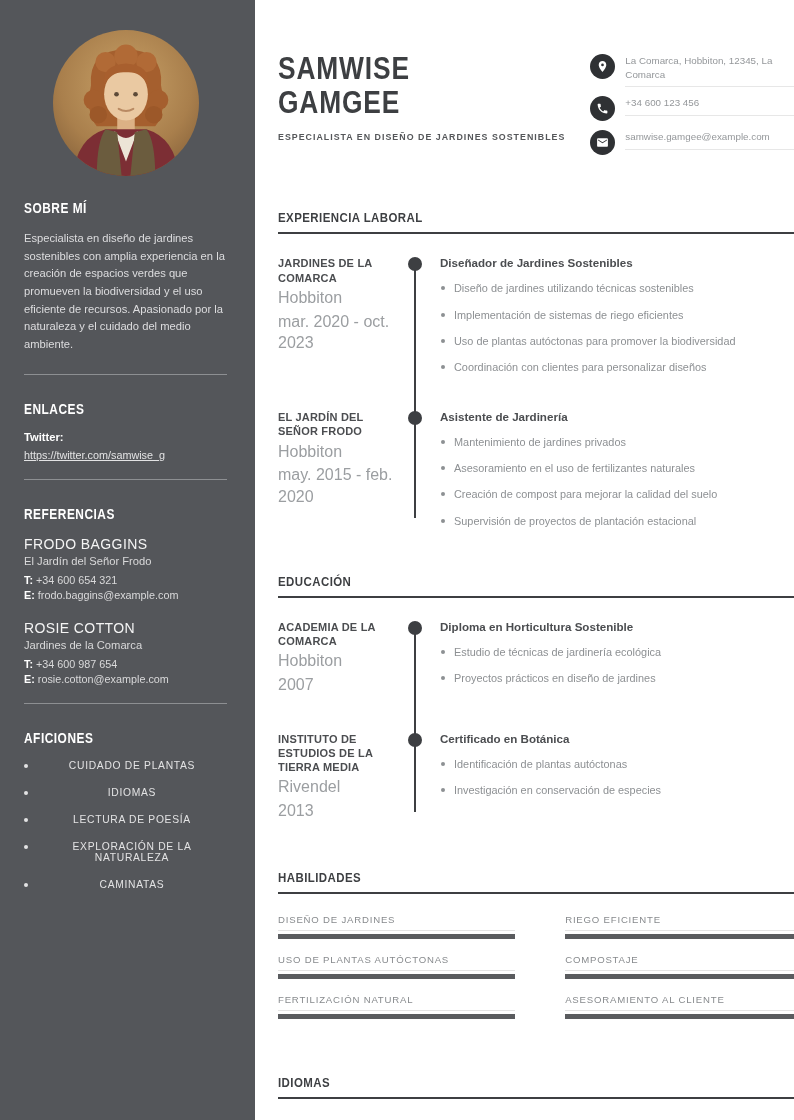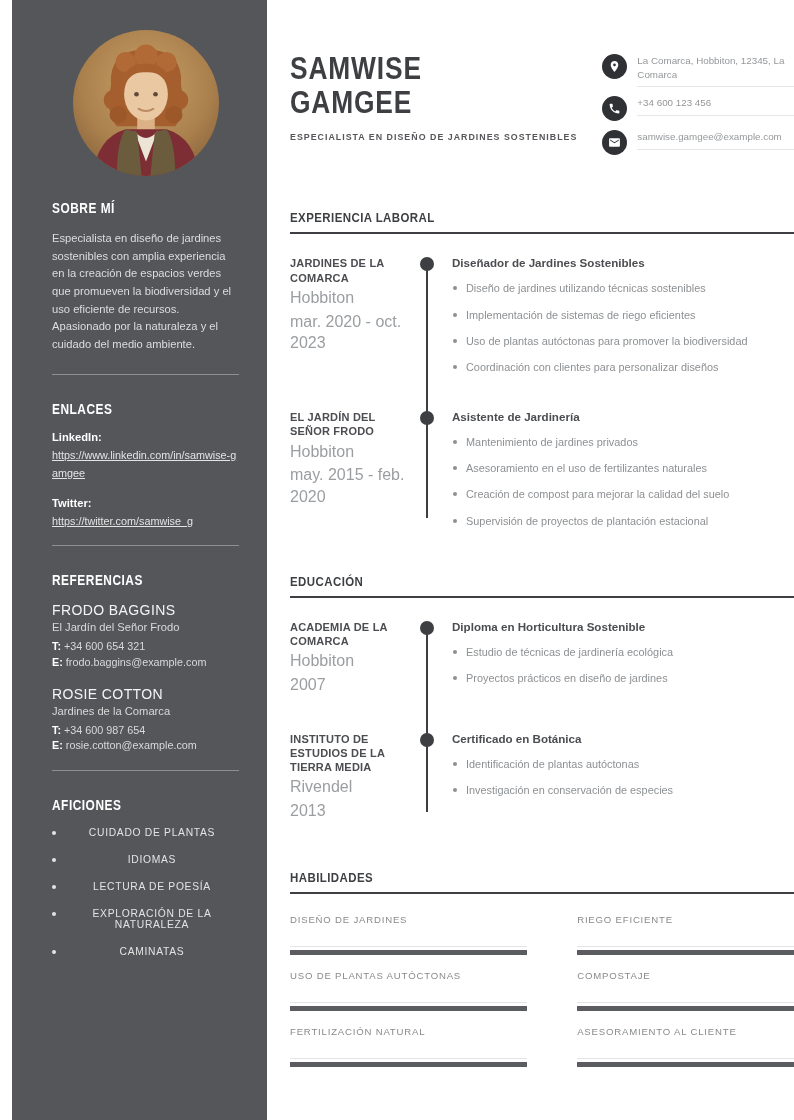--- a/index.html
+++ b/index.html
@@ -7,22 +7,21 @@
   body { font-family:"Liberation Sans", sans-serif; }
   .page {
     width:794px; height:1120px; margin:0 auto; background:#ffffff;
     display:flex; overflow:hidden;
   }
 
   
   .sidebar {
     width:255px; min-width:255px; height:100%;
     background:#54565a; color:#e6e6e7;
-    padding:30px 28px 20px 40px;
-    margin-left:12px;
+    padding:30px 28px 20px 24px;
   }
   .avatar-wrap { width:146px; height:146px; border-radius:50%; overflow:hidden; margin:0 auto; display:block; }
   .avatar-wrap svg { display:block; }
   .side-heading {
     color:#ffffff; font-size:14px; font-weight:800; letter-spacing:.6px;
     transform:scaleX(.85); transform-origin:left center; white-space:nowrap;
     margin-bottom:14px;
   }
   .side-section { margin-top:26px; }
   .about-text { font-size:11.2px; line-height:1.58; color:#dddddf; }
@@ -113,21 +112,21 @@
   }
 
   
   .bar-grid {
     margin-top:20px; display:grid; grid-template-columns:1fr 1fr;
     column-gap:50px; row-gap:15px;
   }
   .bar-item { }
   .bar-label {
     font-size:9.6px; letter-spacing:.8px; color:#878a8d;
-    border-bottom:1px solid #e4e4e4; padding-bottom:21px;
+    border-bottom:1px solid #e4e4e4; padding-bottom:5px;
   }
   .bar-track { height:5px; background:#e9e9e9; margin-top:3px; }
   .bar-fill { height:100%; background:#5a5c5f; }
 </style>
 </head>
 <body>
 
 <div class="page">
 
   <aside class="sidebar">
@@ -172,24 +171,20 @@
 
     <section class="side-section" style="margin-top:24px;">
       <div class="side-heading">SOBRE MÍ</div>
       <p class="about-text">Especialista en diseño de jardines sostenibles con amplia experiencia en la creación de espacios verdes que promueven la biodiversidad y el uso eficiente de recursos. Apasionado por la naturaleza y el cuidado del medio ambiente.</p>
       <hr class="side-divider">
     </section>
 
     <section class="side-section">
       <div class="side-heading">ENLACES</div>
       <div class="link-item">
-        <div class="link-label">LinkedIn:</div>
-        <a class="link-url">https://www.linkedin.com/in/samwise-gamgee</a>
-      </div>
-      <div class="link-item">
         <div class="link-label">Twitter:</div>
         <a class="link-url">https://twitter.com/samwise_g</a>
       </div>
       <hr class="side-divider" style="margin-top:10px;">
     </section>
 
     <section class="side-section">
       <div class="side-heading">REFERENCIAS</div>
 
       <div class="ref-item">

